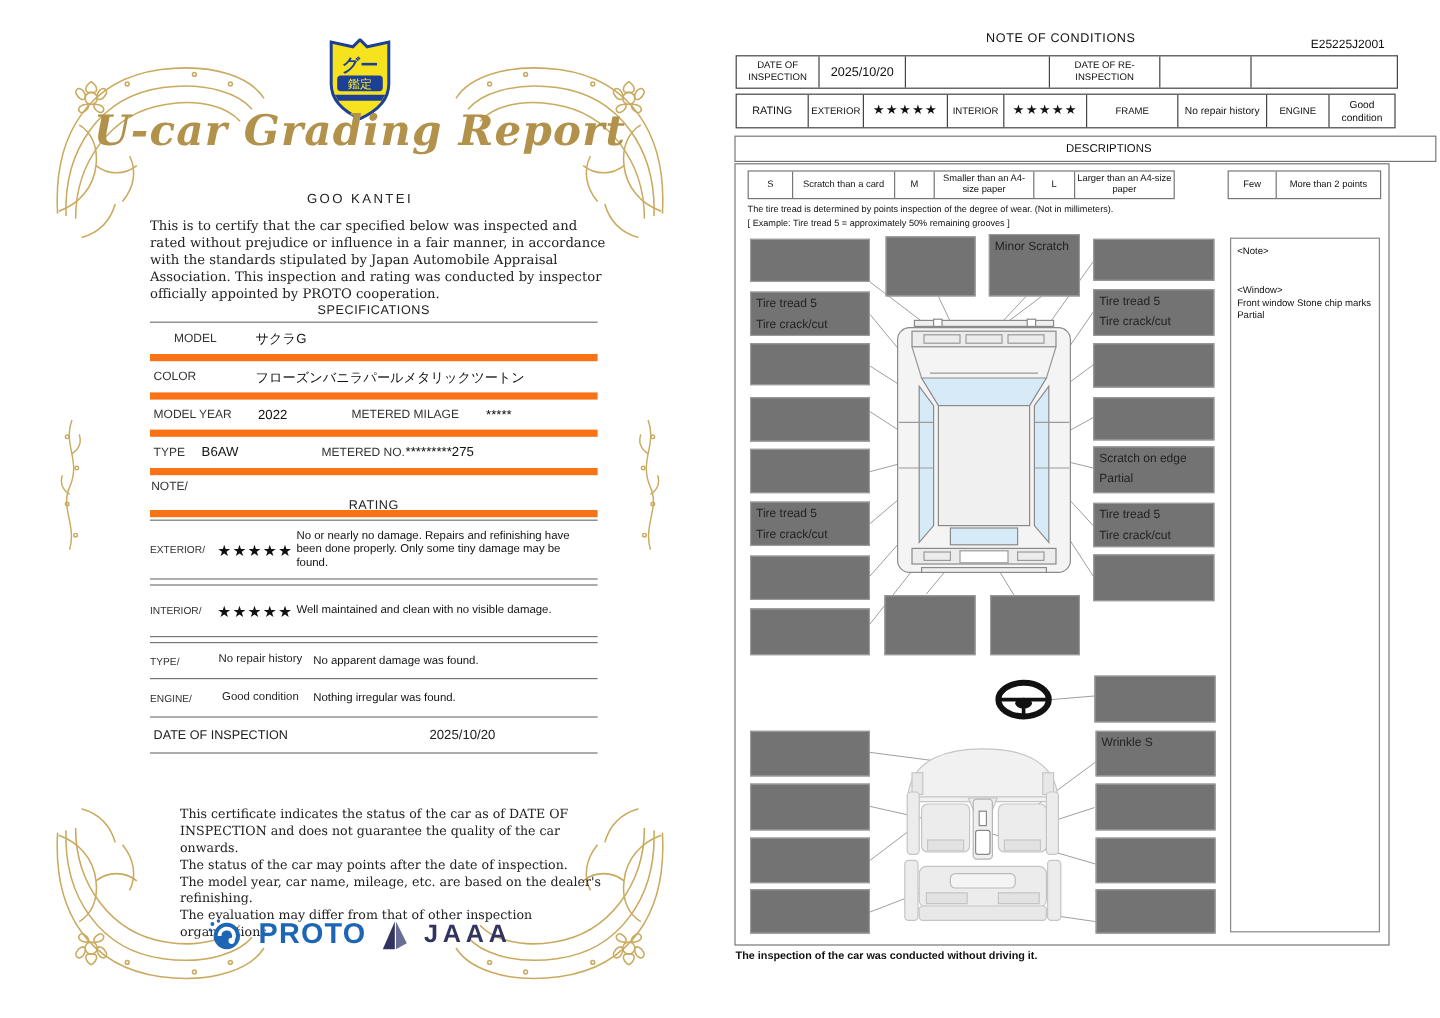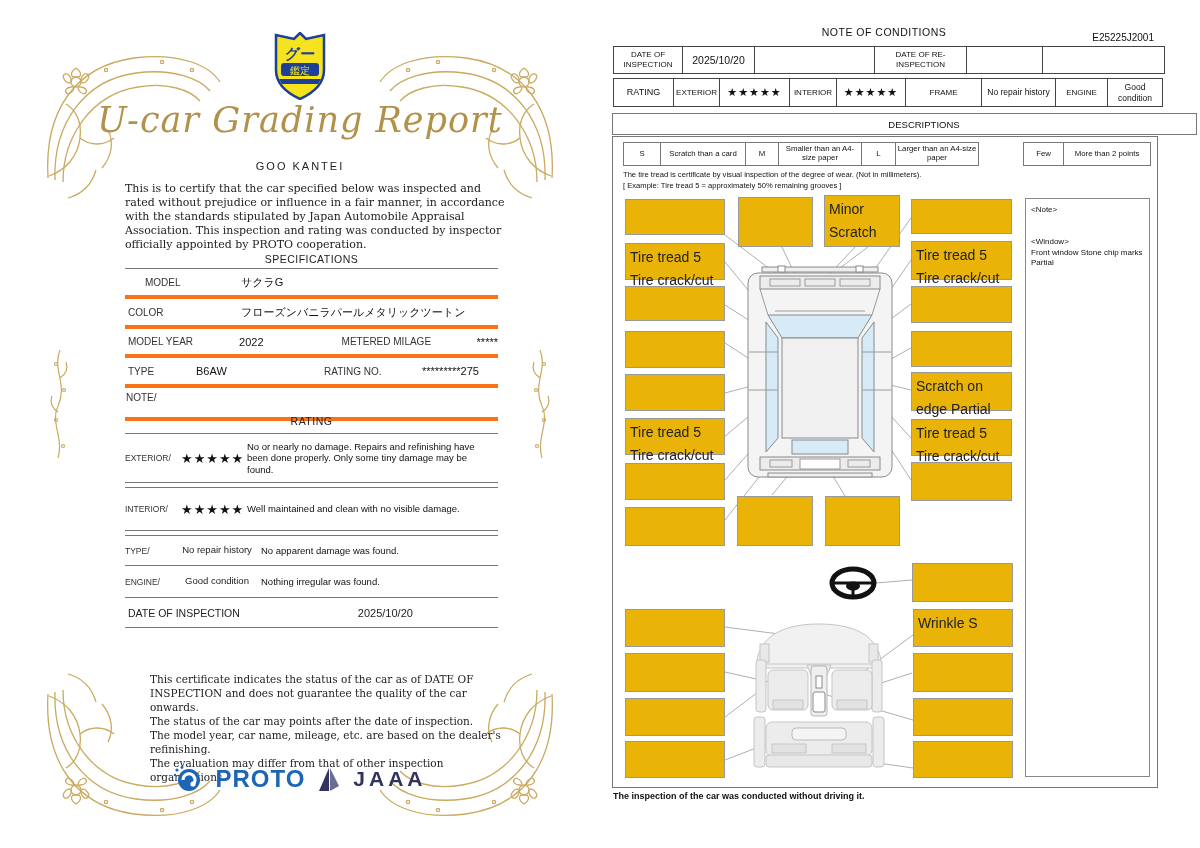--- a/index.html
+++ b/index.html
@@ -3,32 +3,32 @@
 <meta charset="utf-8">
 <style>
   html,body{margin:0;padding:0;}
   body{width:1200px;height:848px;position:relative;background:#ffffff;
        font-family:"Liberation Sans",sans-serif;color:#222;overflow:hidden;}
   .abs{position:absolute;}
   
   #cert{position:absolute;left:40px;top:20px;width:520px;height:808px;}
   .orn{position:absolute;pointer-events:none;}
   .badge{position:absolute;left:50%;top:12px;transform:translateX(-50%);}
-  .cert-title{position:absolute;top:80px;left:0;width:100%;text-align:center;
-      font-family:"DejaVu Serif",serif;font-style:italic;font-weight:normal;
+  .cert-title{position:absolute;top:69px;left:0;width:100%;text-align:center;
+      font-family:"DejaVu Serif",serif;font-style:italic;font-weight:bold;
       font-size:35px;color:#b2914a;letter-spacing:1px;}
   .cert-sub{position:absolute;top:140px;left:0;width:100%;text-align:center;
       font-size:11px;letter-spacing:2px;color:#222;}
   .cert-intro{position:absolute;top:162px;left:85px;width:380px;
       font-family:"DejaVu Serif",serif;font-size:11px;line-height:1.27;color:#222;}
   .sec-head{position:absolute;left:85px;width:373px;text-align:center;
       font-size:10.5px;letter-spacing:.5px;color:#222;}
   .spec-table{position:absolute;left:85px;top:248px;width:373px;border-top:1px solid #777;}
-  .spec-row{display:flex;align-items:center;border-bottom:4px solid #f97316;
-      font-size:10px;color:#333;gap:28px;}
+  .spec-row{display:flex;align-items:center;border-bottom:6px solid #f97316;
+      font-size:10px;color:#333;}
   .spec-row .val{font-size:11px;color:#111;}
   .rate-table{position:absolute;left:85px;top:413px;width:373px;border-top:1px solid #777;}
   .rate-row{display:flex;align-items:center;border-bottom:1px solid #777;font-size:9.5px;}
   .rate-row .lbl{width:56px;font-size:8.5px;color:#333;flex:none;}
   .rate-row .stars{width:66px;font-size:13px;letter-spacing:1px;color:#111;flex:none;}
   .rate-row .word{width:72px;text-align:center;line-height:1.15;flex:none;}
   .rate-row .desc{flex:1;line-height:1.18;color:#111;padding-right:2px;}
   .r-sep{height:4px;border-bottom:1px solid #777;}
   .cert-disc{position:absolute;top:625px;left:110px;width:356px;
       font-family:"DejaVu Serif",serif;font-size:10.5px;line-height:1.33;color:#222;margin-top:28px;}
@@ -48,21 +48,21 @@
   .tbl .c.big{font-size:10.5px;}
   .tbl .c.star{font-size:11px;letter-spacing:1px;}
   .desc-head{position:absolute;left:2px;top:93px;width:544px;height:20px;border:1px solid #777;
       display:flex;align-items:center;justify-content:center;font-size:9.5px;padding-left:39px;}
   .desc-body{position:absolute;left:2px;top:116px;width:544px;height:650px;border:1px solid #777;}
   .legend{position:absolute;display:flex;height:22px;border:1px solid #777;background:#fff;}
   .legend .c{border-right:1px solid #777;display:flex;align-items:center;justify-content:center;
       text-align:center;font-size:7.8px;line-height:1.15;flex:none;}
   .legend .c:last-child{border-right:none;}
   .tnote{position:absolute;left:13px;font-size:7.6px;color:#111;}
-  .cbox{position:absolute;background:#eab308;border:1px solid #999;font-size:14px;
+  .cbox{position:absolute;background:#737373;border:1px solid #999;font-size:10px;
       line-height:1.65;padding:2px 4px;color:#222;box-sizing:border-box;}
   .note-panel{position:absolute;left:415px;top:178px;width:125px;height:579px;
       border:1px solid #888;box-sizing:border-box;padding:6px 5px;font-size:8px;line-height:1.3;}
   .np-window{margin-top:22px;}
   .footer-note{position:absolute;top:771px;left:3px;font-size:9px;font-weight:bold;color:#111;}
   svg{display:block;}
 </style>
 </head>
 <body>
 
@@ -146,21 +146,21 @@
     </div>
     <div class="spec-row" style="height:25px">
       <span style="margin-left:3px;width:87px">MODEL YEAR</span>
       <span class="val" style="width:78px">2022</span>
       <span style="width:112px">METERED MILAGE</span>
       <span class="val">*****</span>
     </div>
     <div class="spec-row" style="height:26px">
       <span style="margin-left:3px;width:40px">TYPE</span>
       <span class="val" style="width:100px">B6AW</span>
-      <span style="width:70px">RATING NO.</span>
+      <span style="width:70px">METERED NO.</span>
       <span class="val">*********275</span>
     </div>
     <div class="spec-row" style="height:29px;align-items:flex-start">
       <span style="margin-left:1px;margin-top:4px">NOTE/</span>
     </div>
   </div>
 
   <div class="sec-head" style="top:395px">RATING</div>
 
   <div class="rate-table">
@@ -254,21 +254,21 @@
     <div class="c" style="width:32px">M</div>
     <div class="c" style="width:82px">Smaller than an A4-size paper</div>
     <div class="c" style="width:33px">L</div>
     <div class="c" style="width:82px">Larger than an A4-size paper</div>
   </div>
   <div class="legend" style="left:413px;top:122px">
     <div class="c" style="width:39px">Few</div>
     <div class="c" style="width:86px">More than 2 points</div>
   </div>
 
-  <div class="tnote" style="top:150px">The tire tread is certificate by visual inspection of the degree of wear. (Not in millimeters).</div>
+  <div class="tnote" style="top:150px">The tire tread is determined by points inspection of the degree of wear. (Not in millimeters).</div>
   <div class="tnote" style="top:161px">[ Example: Tire tread 5 = approximately 50% remaining grooves ]</div>
 
   <svg class="abs" style="left:0;top:0" width="552" height="795" viewBox="0 0 552 795">
 
     <g stroke="#9a9a9a" stroke-width="0.8">
       <line x1="115" y1="215" x2="198" y2="278"></line>
         <line x1="115" y1="242" x2="152" y2="287"></line>
       <line x1="115" y1="285" x2="173" y2="322"></line>
         <line x1="115" y1="323" x2="152" y2="347"></line>
       <line x1="115" y1="373" x2="172" y2="358"></line>

